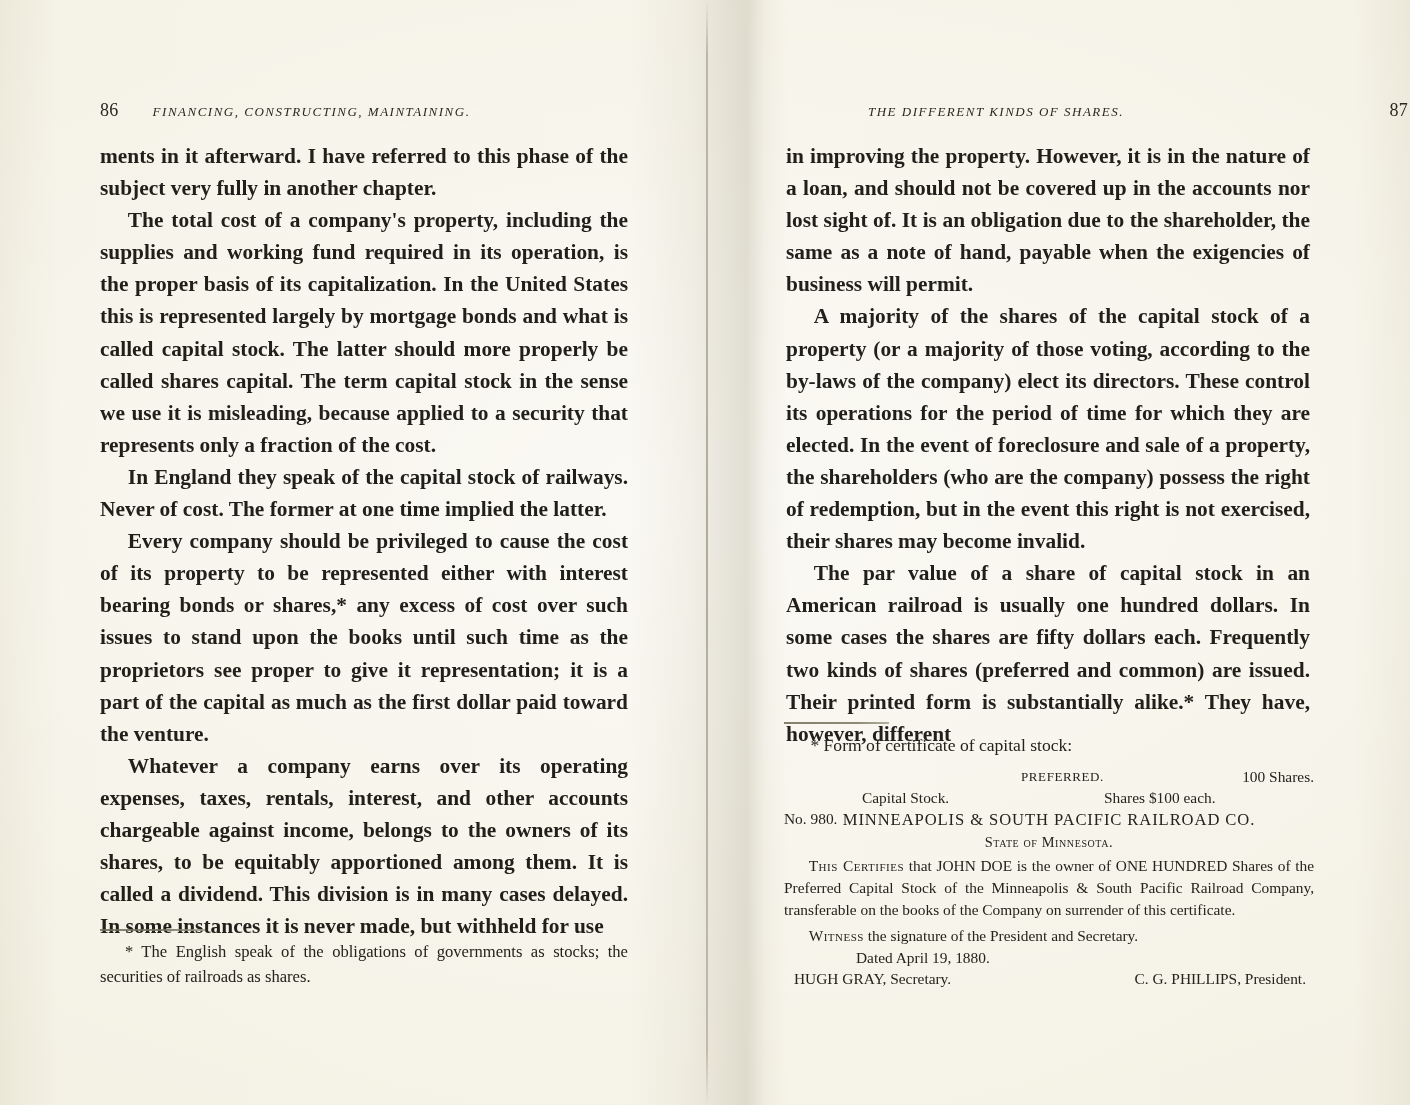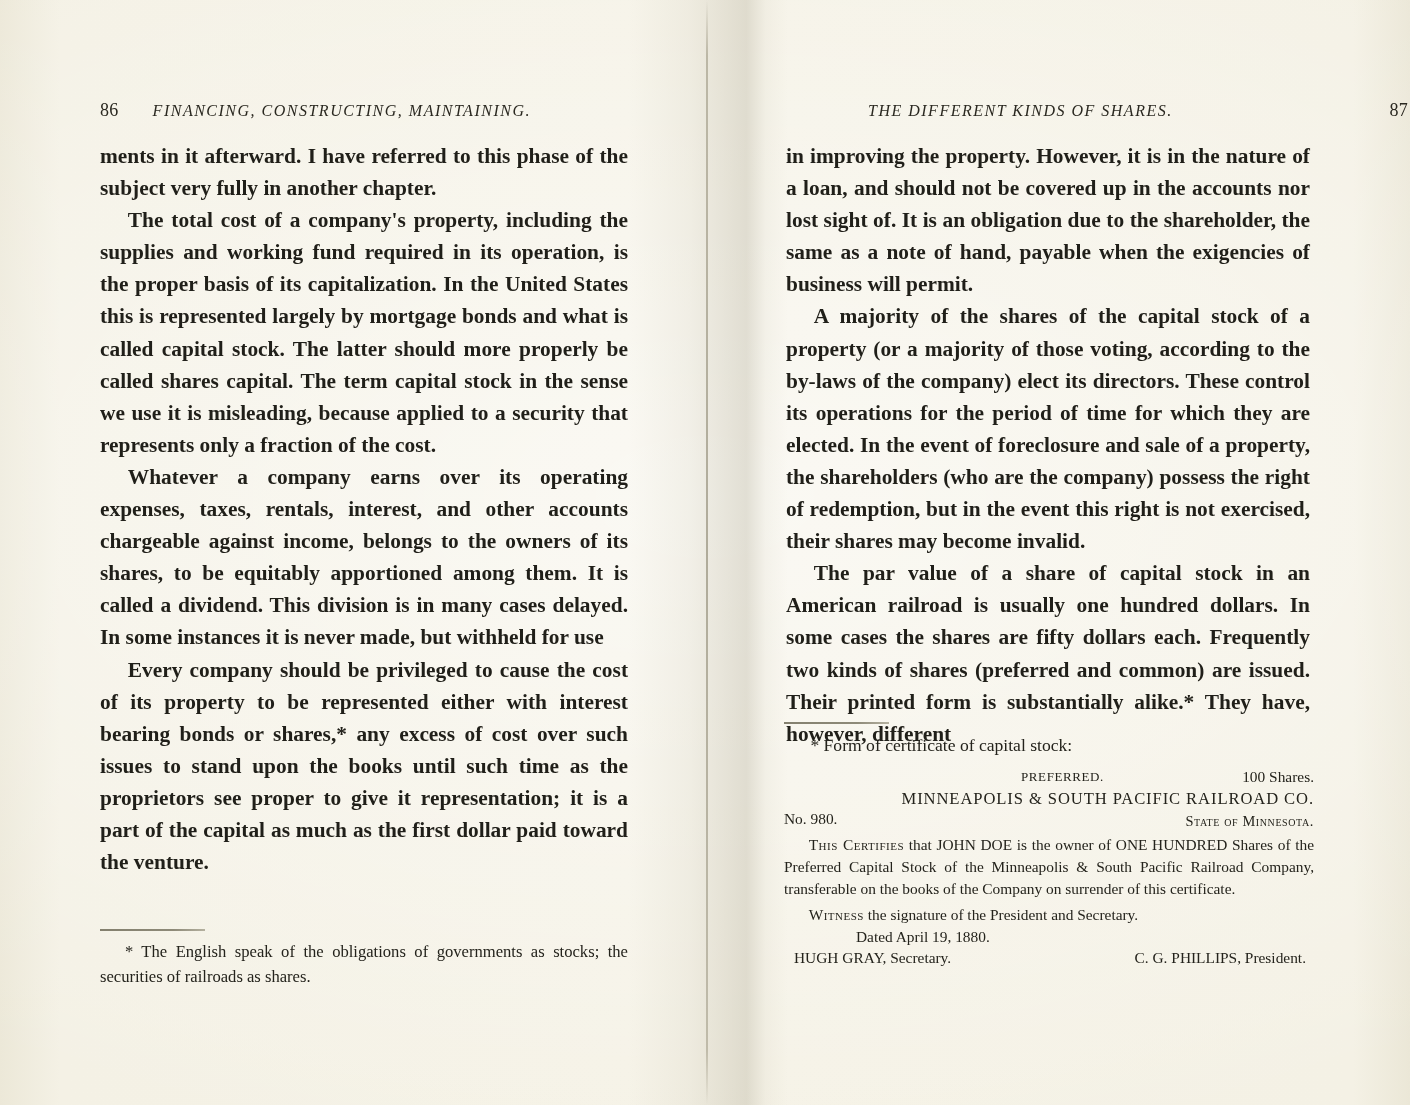--- a/index.html
+++ b/index.html
@@ -78,21 +78,21 @@
   }
   #runhead-left  { left: 100px; width: 530px; }
   #runhead-right { left: 162px; width: 540px; }
   .runhead .folio {
     font-style: normal;
     font-size: 18px;
     letter-spacing: 0.3px;
   }
   .runhead .title {
     font-style: italic;
-    font-size: 16px;
+    font-size: 13px;
     letter-spacing: 1.5px;
     white-space: nowrap;
   }
   #runhead-left  .folio { margin-right: 34px; }
   #runhead-right .folio { margin-left: auto; padding-left: 30px; }
 
   
   .textcol {
     position: absolute;
     font-size: 21.4px;
@@ -163,21 +163,21 @@
     font-variant: small-caps;
     letter-spacing: 0.5px;
   }
   .cert-line-1 .c-no       { left: 0px; margin-top: 42px; }
   .cert-line-1 .c-pref     { left: 237px; font-size: 13px; letter-spacing: .6px; }
   .cert-line-1 .c-shares   { right: 0px; left: auto; }
   .cert-line-2 .c-capital  { left: 78px; }
   .cert-line-2 .c-each     { left: 320px; }
 
   .cert-center {
-    text-align: right;
+    text-align: center;
     white-space: nowrap;
   }
   .cert-company {
     font-size: 16.6px;
     letter-spacing: 0.9px;
     margin-top: 1px;
   }
   .cert-state {
     font-size: 14.4px;
     letter-spacing: 0.6px;
@@ -235,22 +235,23 @@
   <div class="page-half" id="page-left">
 
     <div class="runhead" id="runhead-left">
       <span class="folio">86</span>
       <span class="title">FINANCING, CONSTRUCTING, MAINTAINING.</span>
     </div>
 
     <div class="textcol" id="body-left">
       <p class="noindent">ments in it afterward.  I have referred to this phase of the subject very fully in another chapter.</p>
       <p>The total cost of a company's property, including the supplies and working fund required in its operation, is the proper basis of its capitalization.  In the United States this is represented largely by mortgage bonds and what is called capital stock.  The latter should more properly be called shares capital.  The term capital stock in the sense we use it is misleading, because applied to a security that represents only a fraction of the cost.</p>
+      <p>In England they speak of the capital stock of railways.  Never of cost.  The former at one time implied the latter.</p>
+      <p>Every company should be privileged to cause the cost of its property to be represented either with interest bearing bonds or shares,* any excess of cost over such issues to stand upon the books until such time as the proprietors see proper to give it representation; it is a part of the capital as much as the first dollar paid toward the venture.</p>
       <p>Whatever a company earns over its operating expenses, taxes, rentals, interest, and other accounts chargeable against income, belongs to the owners of its shares, to be equitably apportioned among them.  It is called a dividend.  This division is in many cases delayed.  In some instances it is never made, but withheld for use</p>
-      <p>Every company should be privileged to cause the cost of its property to be represented either with interest bearing bonds or shares,* any excess of cost over such issues to stand upon the books until such time as the proprietors see proper to give it representation; it is a part of the capital as much as the first dollar paid toward the venture.</p>
     </div>
 
     <div class="fn-rule" id="fn-rule-left"></div>
 
     <div class="footnote" id="footnote-left">
       <p>* The English speak of the obligations of governments as stocks; the securities of railroads as shares.</p>
     </div>
   </div>
 
   <div class="page-half" id="page-right">
@@ -274,20 +275,24 @@
     <p id="cert-intro">* Form of certificate of capital stock:</p>
 
     <div class="cert-block">
 
       <div class="cert-row cert-line-1">
         <span class="c-no">No. 980.</span>
         <span class="c-pref">PREFERRED.</span>
         <span class="c-shares">100 Shares.</span>
       </div>
 
+      <div class="cert-row cert-line-2">
+        <span class="c-capital">Capital Stock.</span>
+        <span class="c-each">Shares $100 each.</span>
+      </div>
 
       <div class="cert-center cert-company">MINNEAPOLIS &amp; SOUTH PACIFIC RAILROAD CO.</div>
       <div class="cert-center cert-state smallcaps">State of Minnesota.</div>
 
       <p class="cert-body"><span class="smallcaps">This Certifies</span><span> that JOHN DOE is the owner of ONE HUNDRED Shares of the Preferred Capital Stock of the Minneapolis &amp; South Pacific Railroad Company, transferable on the books of the Company on surrender of this certificate.</span></p>
 
       <p class="cert-witness"><span class="smallcaps">Witness</span><span> the signature of the President and Secretary.</span></p>
 
       <p class="cert-dated">Dated April 19, 1880.</p>
 

